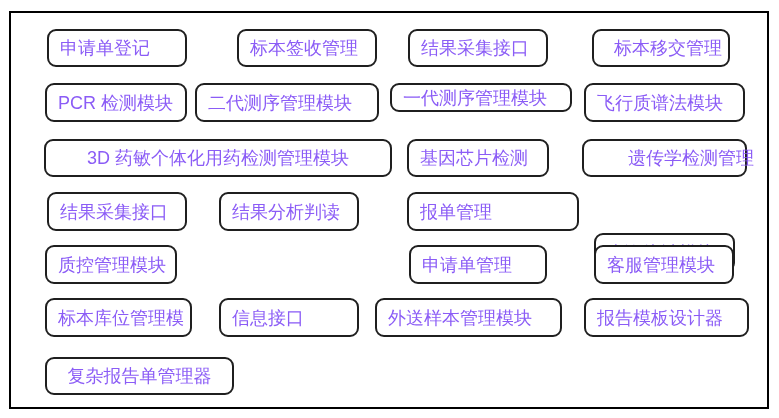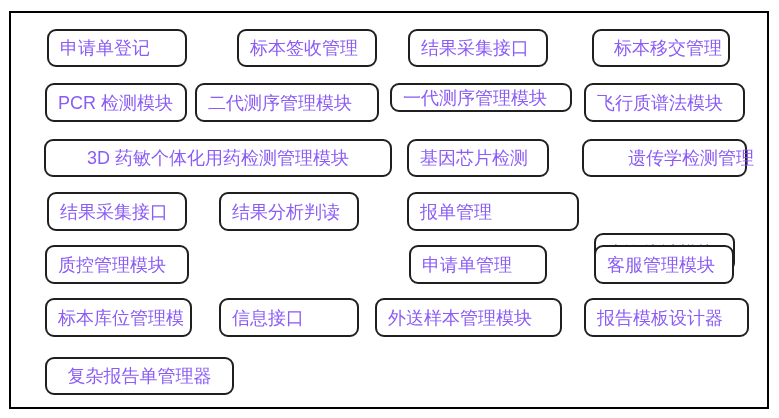--- a/index.html
+++ b/index.html
@@ -63,21 +63,21 @@
 
     <div class="btn center" style="left:33px;top:126px;width:348px;height:38px;">3D 药敏个体化用药检测管理模块</div>
     <div class="btn" style="left:396px;top:126px;width:142px;height:38px;">基因芯片检测</div>
     <div class="btn" style="left:571px;top:126px;width:165px;height:38px;padding-left:44px;">遗传学检测管理</div>
 
     <div class="btn" style="left:36px;top:179px;width:140px;height:39px;">结果采集接口</div>
     <div class="btn" style="left:208px;top:179px;width:140px;height:39px;">结果分析判读</div>
     <div class="btn" style="left:396px;top:179px;width:172px;height:39px;">报单管理</div>
     <div class="btn" style="left:583px;top:180px;width:141px;height:39px;margin-top:40px;">查询统计模块</div>
 
-    <div class="btn" style="left:34px;top:232px;width:144px;height:39px;">质控管理模块</div>
+    <div class="btn" style="left:34px;top:232px;width:132px;height:39px;">质控管理模块</div>
     <div class="btn" style="left:398px;top:232px;width:138px;height:39px;">申请单管理</div>
     <div class="btn" style="left:583px;top:232px;width:140px;height:39px;">客服管理模块</div>
 
     <div class="btn" style="left:34px;top:285px;width:147px;height:39px;">标本库位管理模</div>
     <div class="btn" style="left:208px;top:285px;width:140px;height:39px;">信息接口</div>
     <div class="btn" style="left:364px;top:285px;width:187px;height:39px;">外送样本管理模块</div>
     <div class="btn" style="left:573px;top:285px;width:165px;height:39px;">报告模板设计器</div>
 
     <div class="btn center" style="left:34px;top:344px;width:189px;height:38px;">复杂报告单管理器</div>
 

